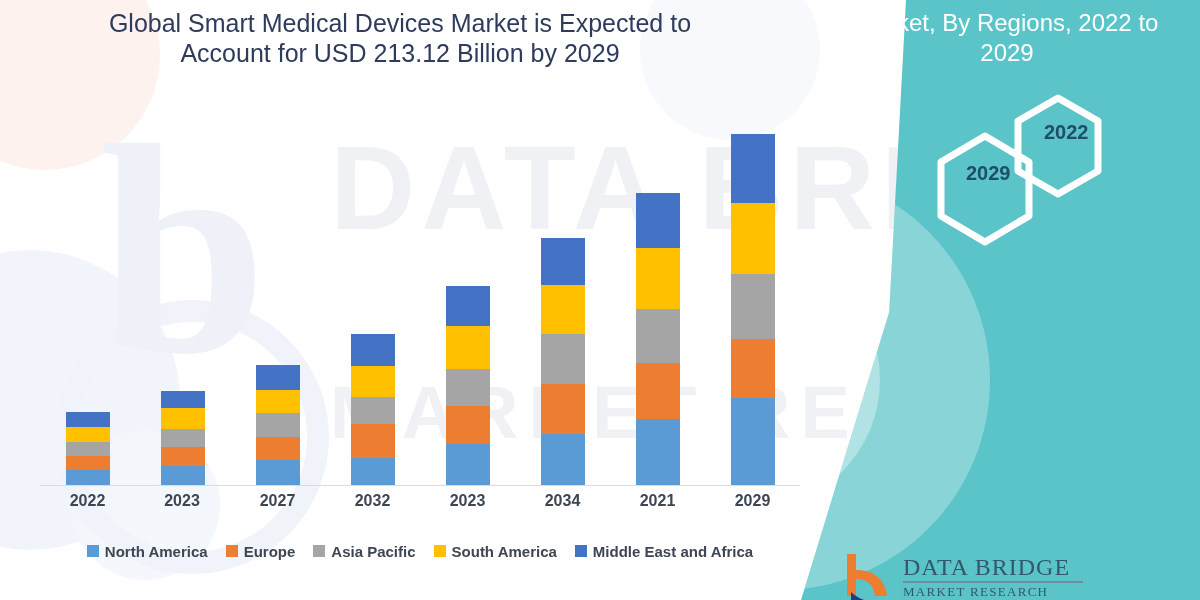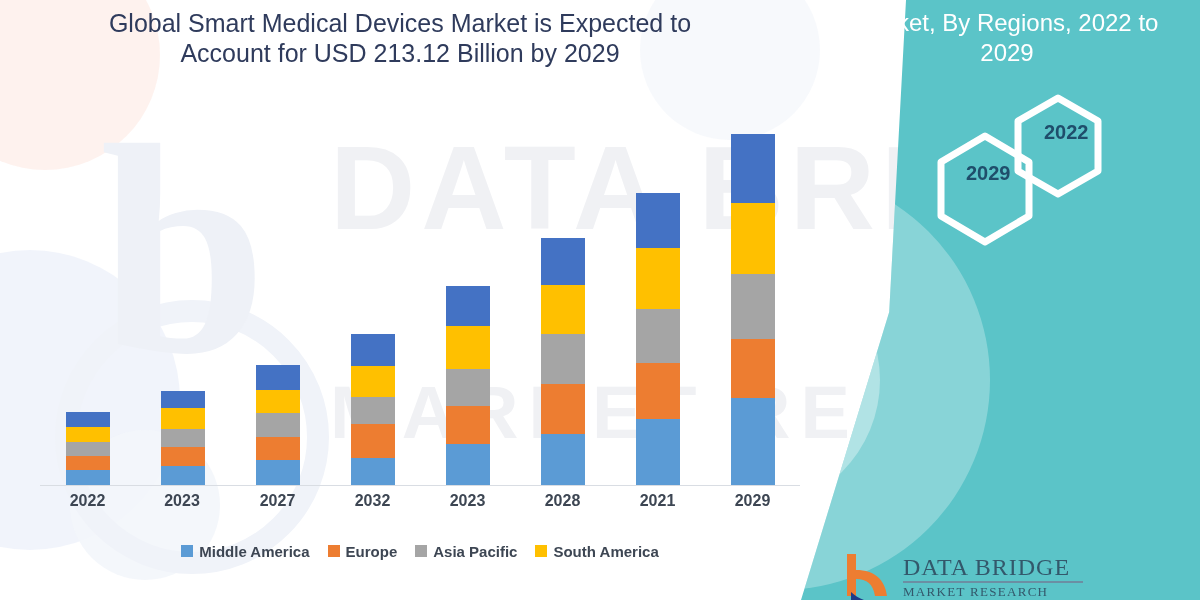--- a/index.html
+++ b/index.html
@@ -223,37 +223,41 @@
           <div class="seg" style="height: 86.7794px; background: rgb(91, 155, 213);"></div>
         </div>
       </div>
     <div class="axis-line"></div>
     <div class="xlabels" id="xlabels">
         <div class="xlab" style="left: 12.5px;">2022</div>
         <div class="xlab" style="left: 107px;">2023</div>
         <div class="xlab" style="left: 202.5px;">2027</div>
         <div class="xlab" style="left: 297.5px;">2032</div>
         <div class="xlab" style="left: 392.5px;">2023</div>
-        <div class="xlab" style="left: 487.5px;">2028</div>
+        <div class="xlab" style="left: 487.5px;">2034</div>
         <div class="xlab" style="left: 582.5px;">2021</div>
         <div class="xlab" style="left: 677.5px;">2029</div>
       </div>
   </div>
 
   <div class="legend" id="legend">
       <div class="lg-item">
         <span class="lg-sw" style="background: rgb(91, 155, 213);"></span>
-        <span class="lg-tx">Middle America</span>
+        <span class="lg-tx">North America</span>
       </div>
       <div class="lg-item">
         <span class="lg-sw" style="background: rgb(237, 125, 49);"></span>
         <span class="lg-tx">Europe</span>
       </div>
       <div class="lg-item">
         <span class="lg-sw" style="background: rgb(165, 165, 165);"></span>
         <span class="lg-tx">Asia Pacific</span>
       </div>
       <div class="lg-item">
         <span class="lg-sw" style="background: rgb(255, 192, 0);"></span>
         <span class="lg-tx">South America</span>
       </div>
+      <div class="lg-item">
+        <span class="lg-sw" style="background: rgb(68, 114, 196);"></span>
+        <span class="lg-tx">Middle East and Africa</span>
+      </div>
     </div>
 </div>
 
 </body></html>

